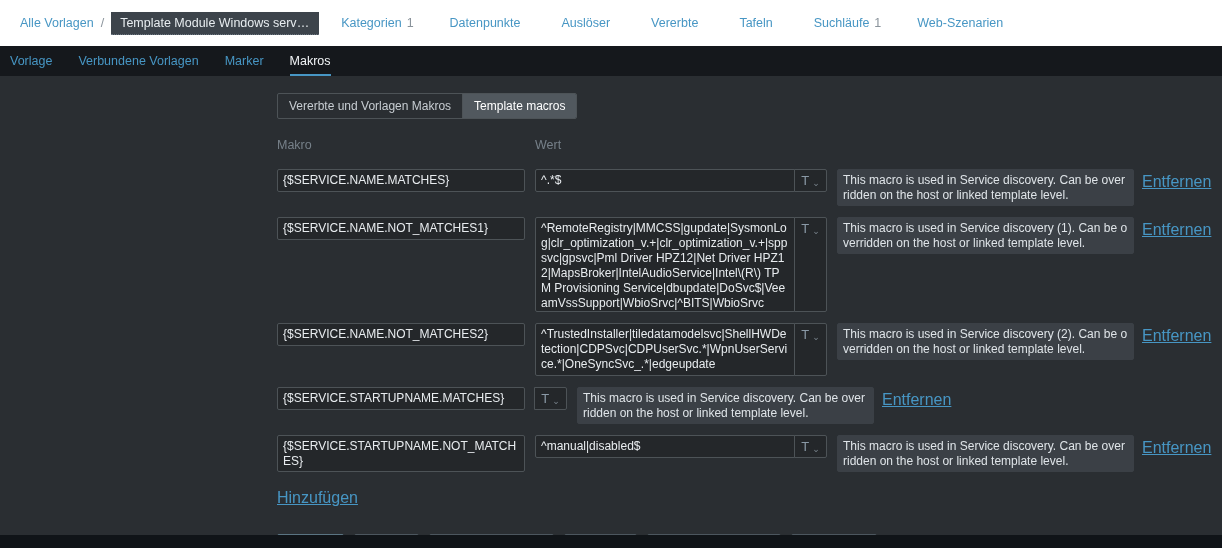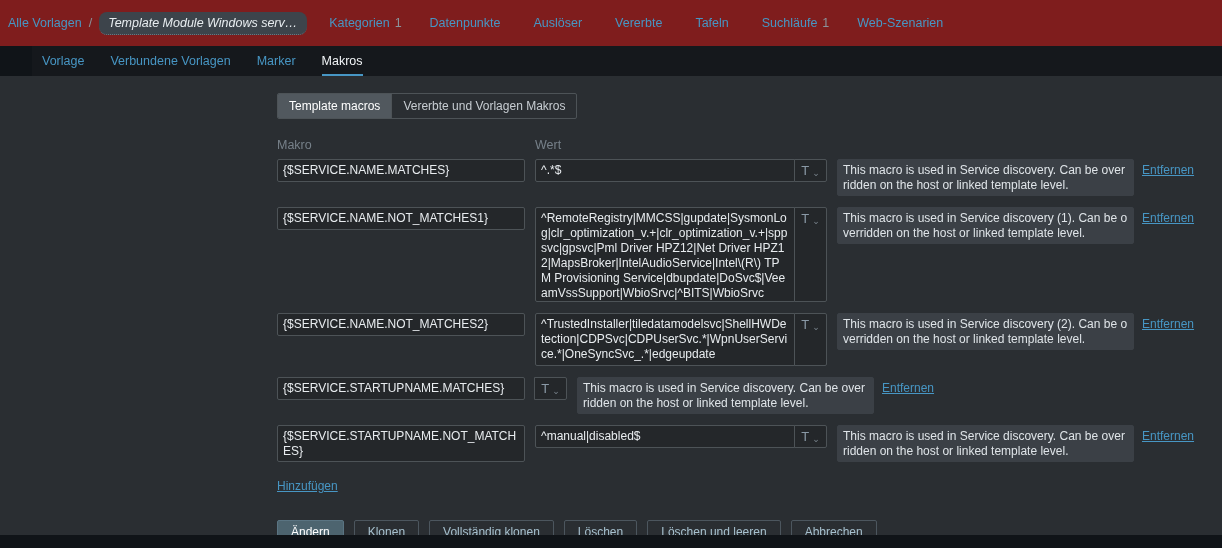--- a/index.html
+++ b/index.html
@@ -9,46 +9,45 @@
     background: #101418;
     font-family: "Liberation Sans", sans-serif;
     font-size: 12px; color: #dfe4e8;
     display: flex; flex-direction: column;
   }
   a { cursor: pointer; }
 
   
   .topbar {
     height: 46px; flex: 0 0 46px;
-    background: #7f1d1d;
+    background: #ffffff;
     display: flex; align-items: center;
-    padding: 0 8px; gap: 16px;
+    padding: 0 20px; gap: 16px;
   }
   .breadcrumb { display: flex; align-items: center; gap: 7px; white-space: nowrap; }
   .breadcrumb a.plain { color: #4796c4; text-decoration: none; font-size: 12.5px; }
   .breadcrumb .sep { color: #8a939b; font-size: 12.5px; }
   .crumb-box {
     display: inline-block; max-width: 208px;
     background: #3d444b; color: #e8edf0;
-    padding: 4px 9px; border-radius: 8px;
+    padding: 4px 9px; border-radius: 0;
     font-size: 12.5px; text-decoration: none;
     white-space: nowrap; overflow: hidden; text-overflow: ellipsis;
     border-bottom: 1px dotted #6b7680;
-    font-style: italic;
-  }
-  .top-tabs { display: flex; align-items: center; gap: 28px; margin-left: 6px; }
+  }
+  .top-tabs { display: flex; align-items: center; gap: 36px; margin-left: 6px; }
   .top-tab { color: #4796c4; text-decoration: none; font-size: 12.5px; white-space: nowrap; }
   .top-tab .count { color: #8a939b; margin-left: 5px; }
 
   
   .subnav {
     height: 30px; flex: 0 0 30px;
     background: #15181c;
     display: flex; align-items: stretch;
-    padding: 0 10px; gap: 26px; margin-left: 32px;
+    padding: 0 10px; gap: 26px;
   }
   .subnav-item {
     display: flex; align-items: center;
     color: #4796c4; text-decoration: none; font-size: 12.5px;
     border-bottom: 2px solid transparent; padding-top: 2px;
   }
   .subnav-item.active { color: #f2f5f7; border-bottom-color: #4796c4; }
 
   
   .content { flex: 1 1 auto; background: #2a2e32; overflow: hidden; }
@@ -56,21 +55,21 @@
 
   .seg-control { display: inline-flex; border: 1px solid #4d5357; border-radius: 2px; overflow: hidden; }
   .seg {
     font-family: inherit; font-size: 12px; color: #c7cdd2;
     background: transparent; border: none; padding: 5px 11px; cursor: pointer;
     white-space: nowrap;
   }
   .seg + .seg { border-left: 1px solid #4d5357; }
   .seg.selected { background: #51585e; color: #ffffff; }
 
-  .table-head { display: flex; margin-top: 19px; margin-bottom: 7px; color: #768089; font-size: 12.5px; }
+  .table-head { display: flex; margin-top: 19px; margin-bottom: 17px; color: #768089; font-size: 12.5px; }
   .th-macro { width: 258px; }
   .th-value { width: 303px; }
   .th-desc  { width: 297px; }
 
   .macro-row { display: flex; align-items: flex-start; margin-bottom: 11px; }
   .field {
     font-family: inherit; font-size: 12px; line-height: 15px;
     color: #e8ecef; background: #24272a;
     border: 1px solid #4d5357; border-radius: 2px;
     padding: 3px 5px; resize: none; overflow: hidden;
@@ -92,21 +91,21 @@
     width: 297px; height: 37px;
     background: #3b4046; border-color: #3b4046; color: #dfe4e8;
     margin-right: 8px;
   }
   .h1 { height: 23px; }
   .h2 { height: 37px; }
   .h3 { height: 53px; }
   .h6 { height: 95px; }
 
   .remove-link, .add-link {
-    color: #4796c4; font-size: 12px; text-decoration: underline;
+    color: #4796c4; font-size: 16px; text-decoration: underline;
   }
   .remove-link { margin-top: 4px; display: inline-block; }
   .add-link { display: inline-block; margin-top: 6px; }
 
   .footer-buttons { display: flex; gap: 10px; margin-top: 27px; }
   .btn {
     font-family: inherit; font-size: 12px;
     height: 24px; padding: 0 13px; border-radius: 2px; cursor: pointer;
     background: transparent; border: 1px solid #4c565e; color: #a6c0ce;
     white-space: nowrap;
@@ -139,22 +138,22 @@
   <a class="subnav-item">Vorlage</a>
   <a class="subnav-item">Verbundene Vorlagen</a>
   <a class="subnav-item">Marker</a>
   <a class="subnav-item active">Makros</a>
 </div>
 
 <div class="content">
   <div class="form-area">
 
     <div class="seg-control">
+      <button class="seg">Vererbte und Vorlagen Makros</button>
       <button class="seg selected">Template macros</button>
-      <button class="seg">Vererbte und Vorlagen Makros</button>
     </div>
 
     <div class="table-head">
       <span class="th-macro">Makro</span>
       <span class="th-value">Wert</span>
     </div>
 
     
     <div class="macro-row">
       <textarea class="field macro-field h1" spellcheck="false" style="">{$SERVICE.NAME.MATCHES}</textarea>

